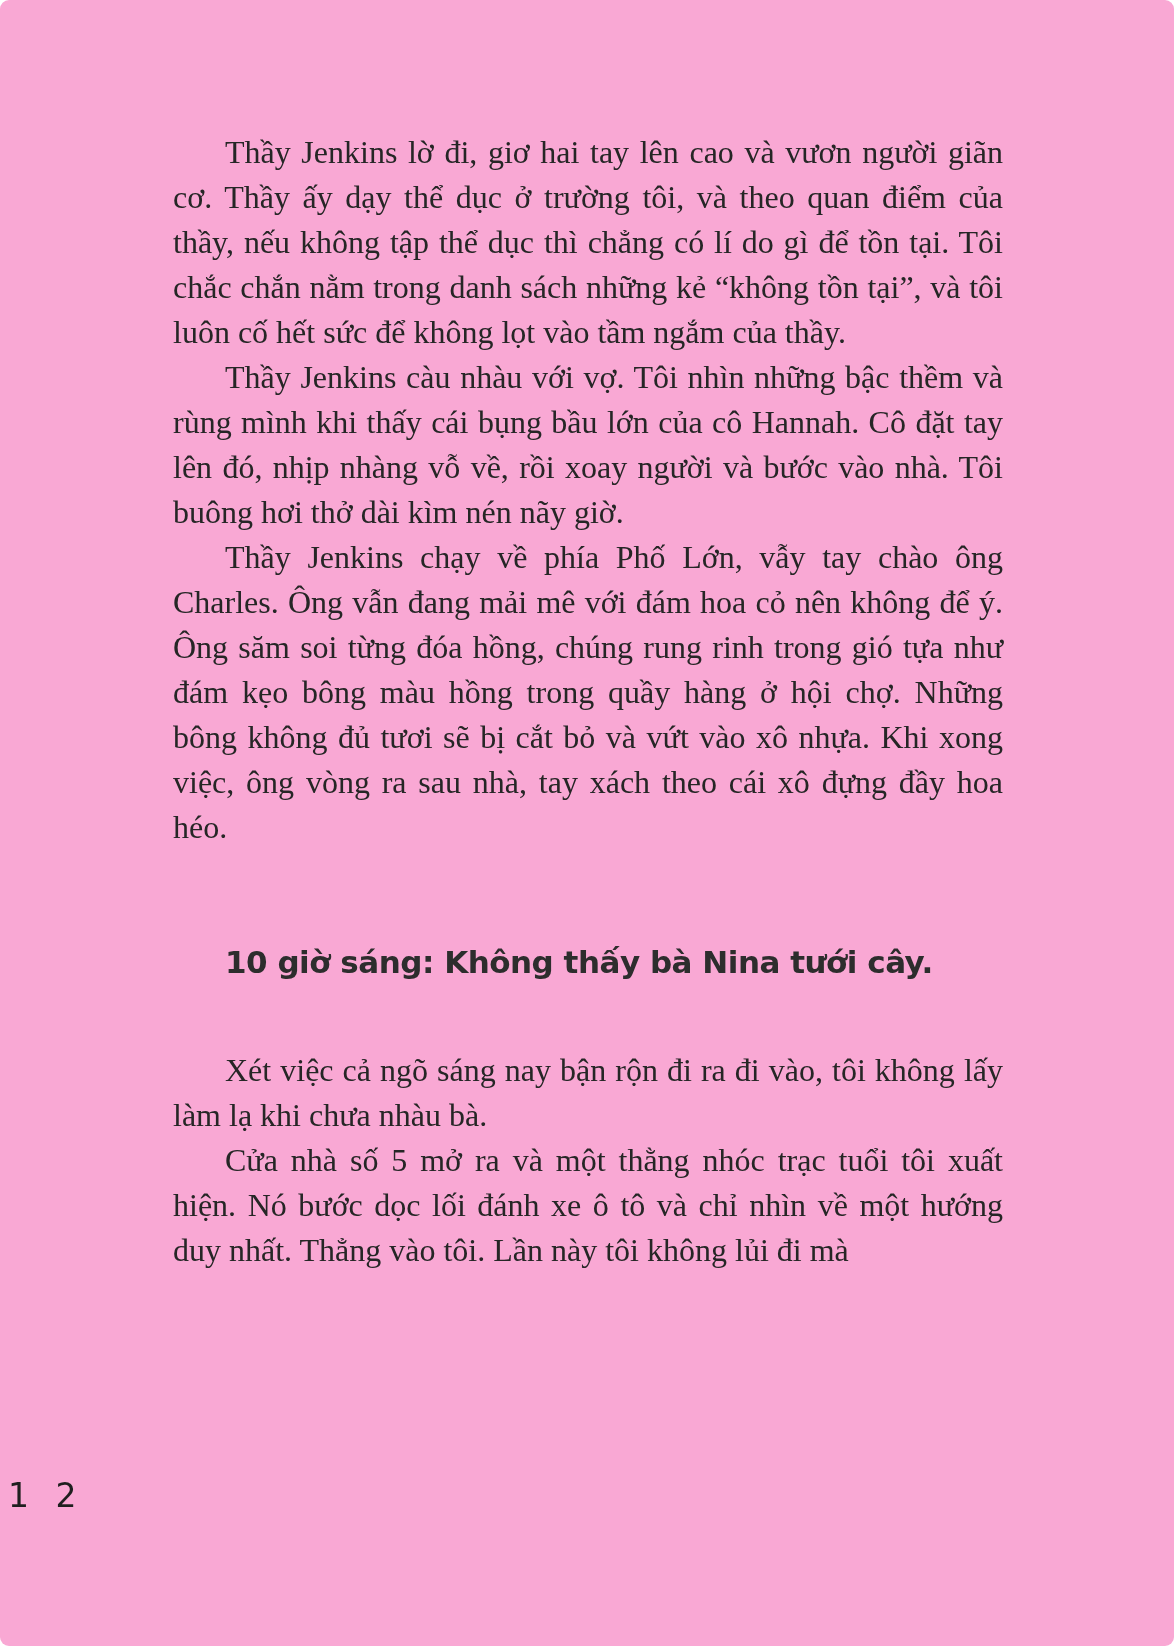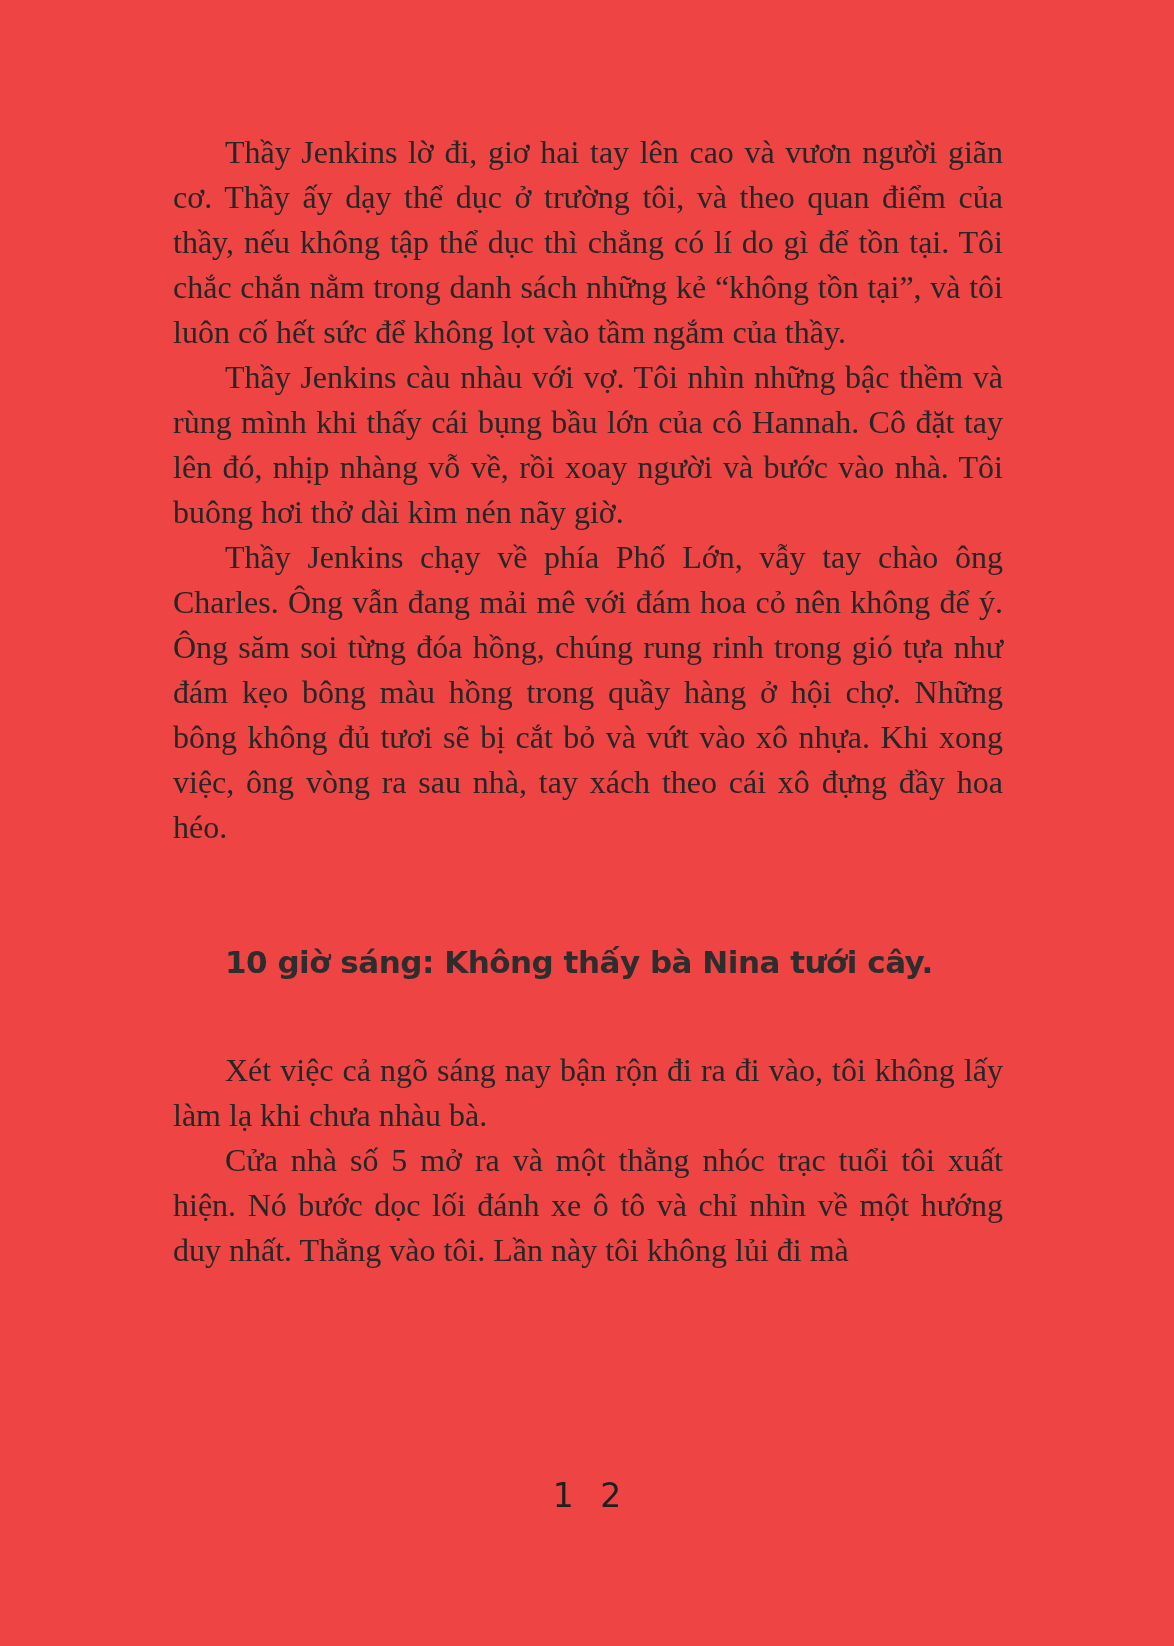--- a/index.html
+++ b/index.html
@@ -5,23 +5,24 @@
   html, body {
     margin: 0;
     padding: 0;
     background: #ffffff;
     overflow: hidden;
   }
   .page {
     position: relative;
     width: 1174px;
     height: 1646px;
-    background: #ef4444;
+    background: #f9a8d4;
     font-family: "Liberation Serif", serif;
     color: #262626;
+    border-radius: 9px;
   }
   .text-block {
     position: absolute;
     left: 173px;
     top: 130px;
     width: 830px;
   }
   .text-block p {
     margin: 0;
     font-size: 32px;
@@ -37,21 +38,21 @@
     line-height: 45px;
     letter-spacing: -0.5px;
     color: #2d2d2d;
     margin: 90px 0 63px 52px;
   }
   .page-number {
     position: absolute;
     top: 1476px;
     left: 0;
     width: 1174px;
-    text-align: center;
+    text-align: left;
     font-family: "DejaVu Sans", sans-serif;
     font-size: 33px;
     letter-spacing: 8px;
     text-indent: 8px;
     color: #1f1f1f;
   }
 </style>
 </head>
 <body>
 

